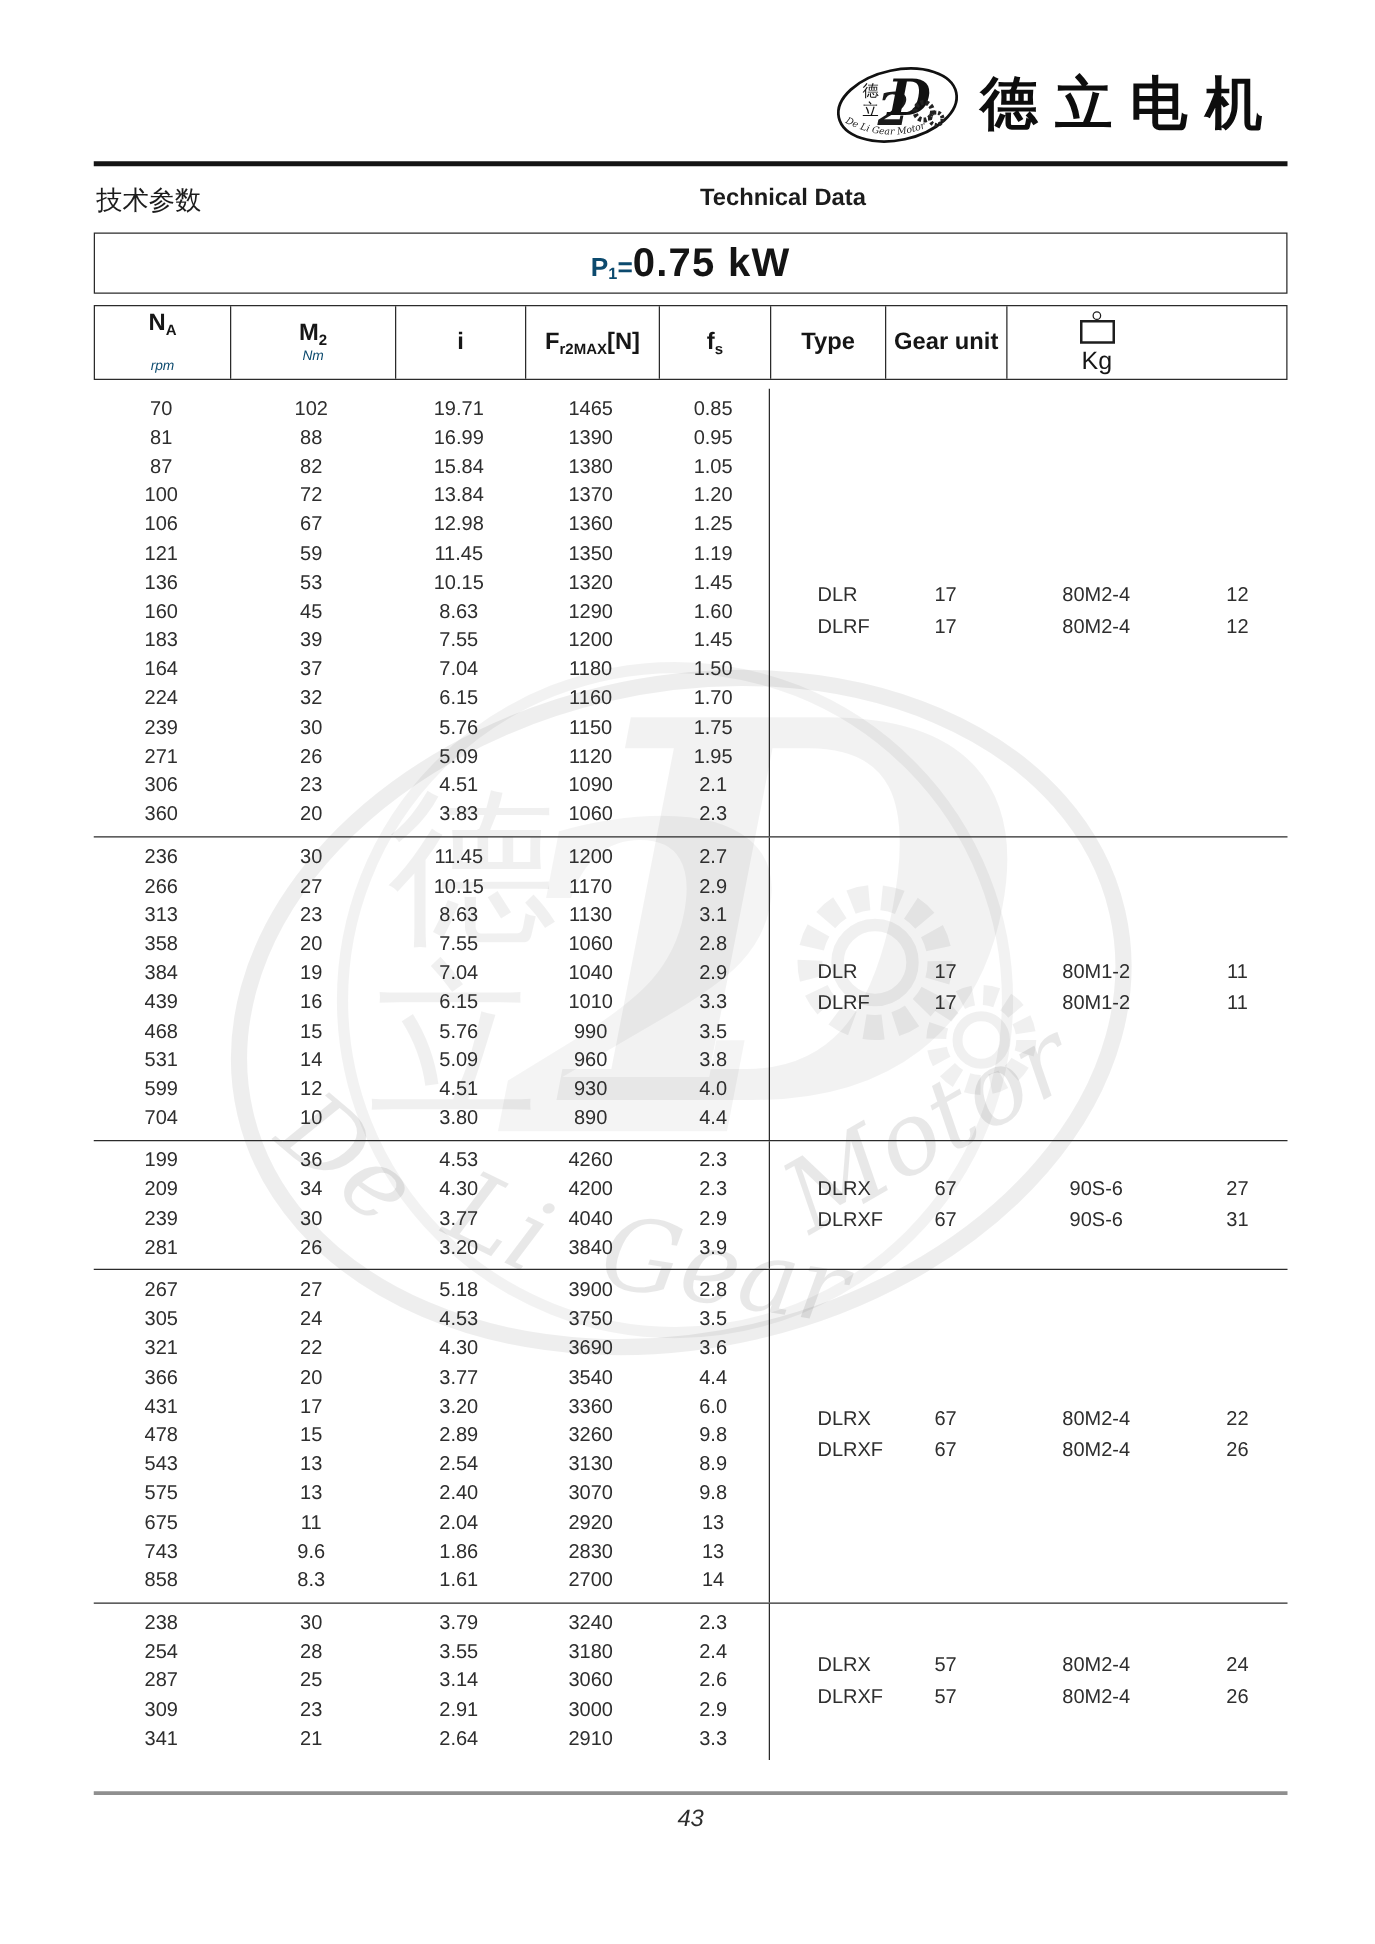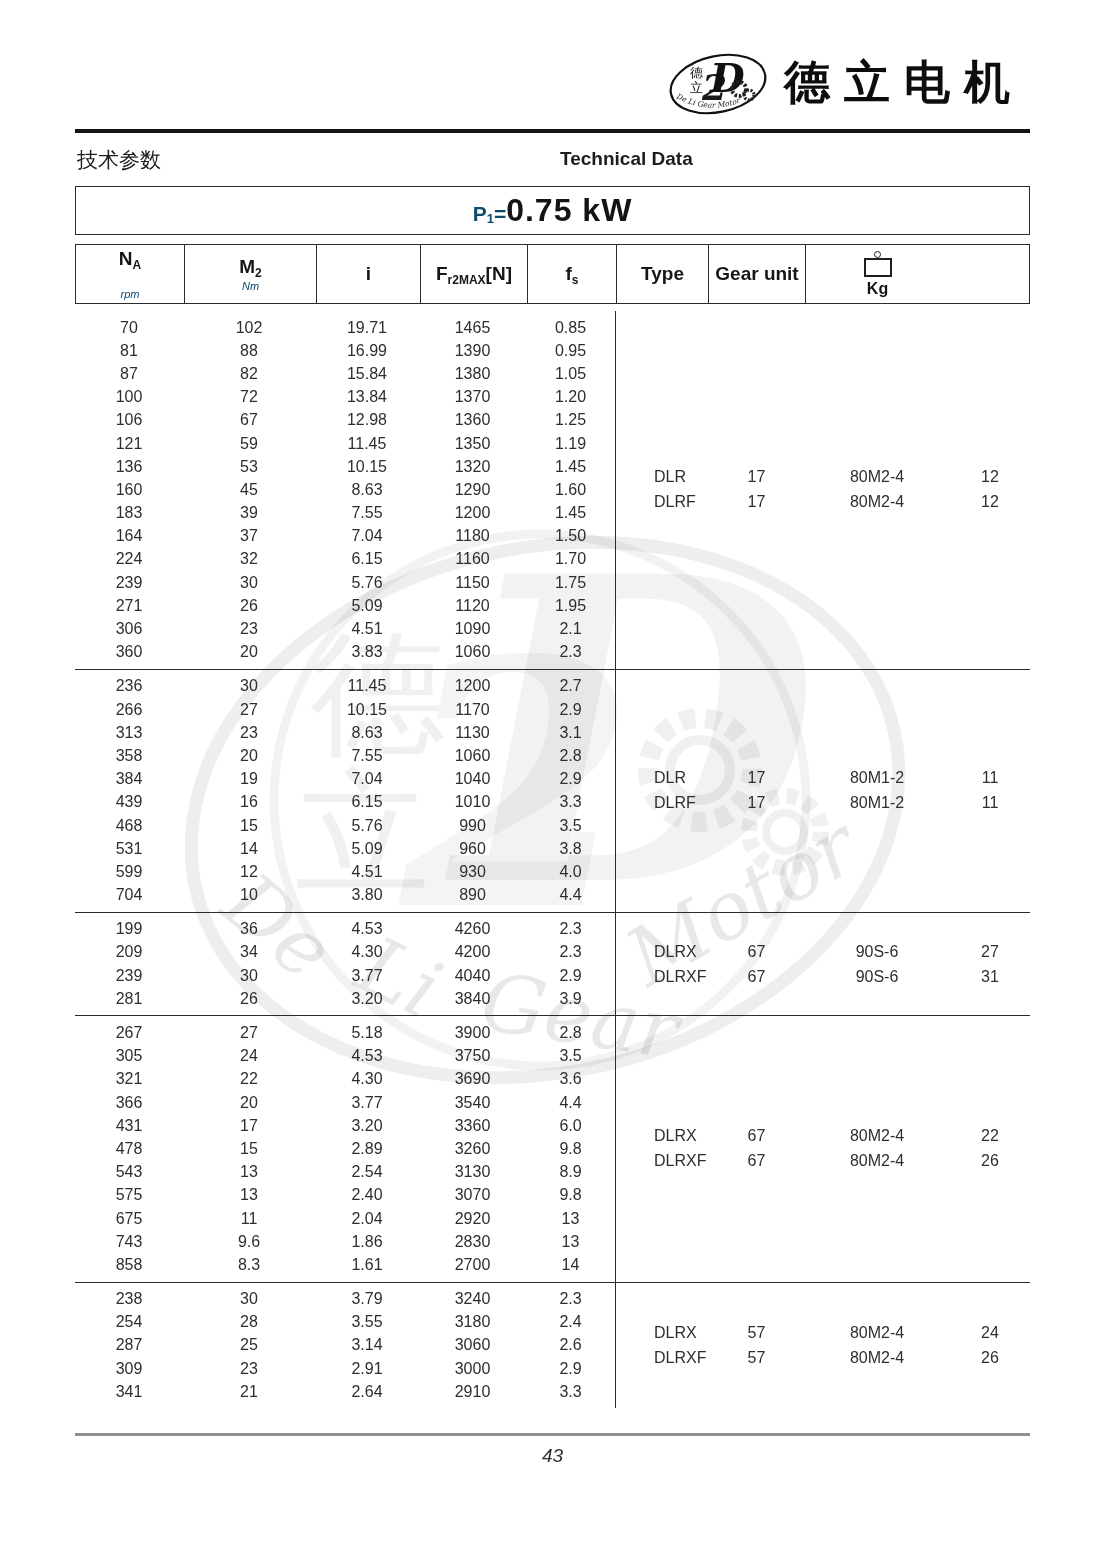--- a/index.html
+++ b/index.html
@@ -67,21 +67,21 @@
   }
   .th-cell {
     border-left:1px solid #2b2b2b;
     display:flex; flex-direction:column; align-items:center; justify-content:center;
     line-height:1.15;
   }
   .th-cell:first-child { border-left:none;gap:16px; }
   .th-main { font-size:19px; font-weight:bold; color:#161616; }
   .th-sub { font-size:12px; font-weight:bold; vertical-align:-2px; position:relative; top:2px; }
   .th-unit { font-size:11px; color:#0c4a6e; margin-top:1px;font-style:italic; }
-  .th-kg-label { font-size:16px; font-weight:bold; }
+  .th-kg-label { font-size:20px; font-weight:normal; }
   .weight-icon {
     position:relative; width:24px; height:15px;
     border:2px solid #1e1e1e; margin:8px auto 3px auto;
   }
   .weight-icon::before {
     content:''; position:absolute; left:50%; top:-9px; margin-left:-4px;
     width:5px; height:5px; border:1.5px solid #1e1e1e; border-radius:50%;
     background:#fff;
   }
 

